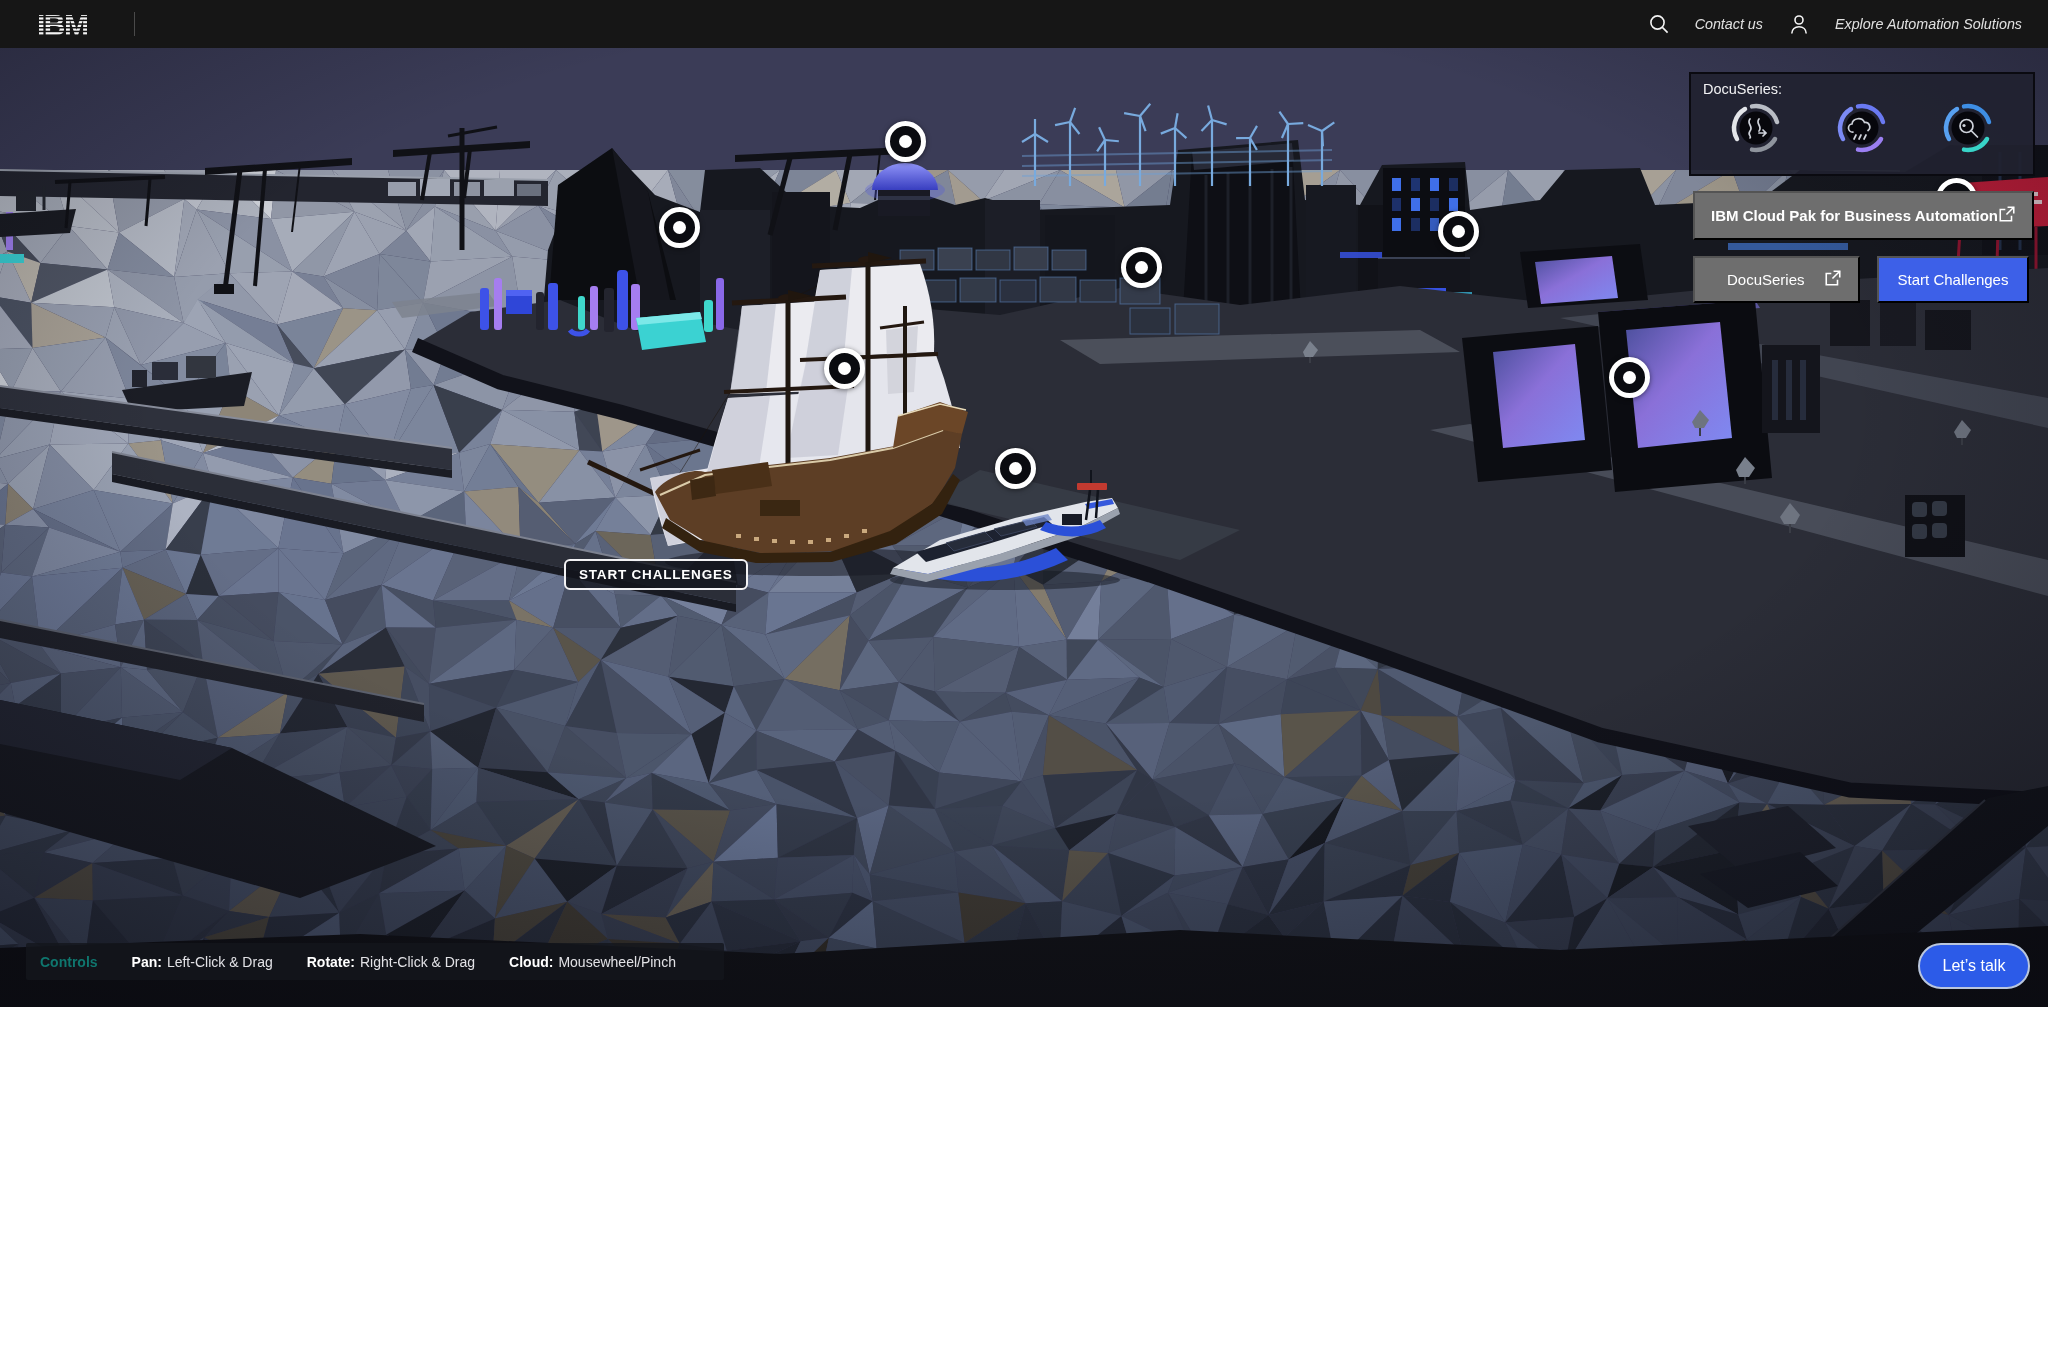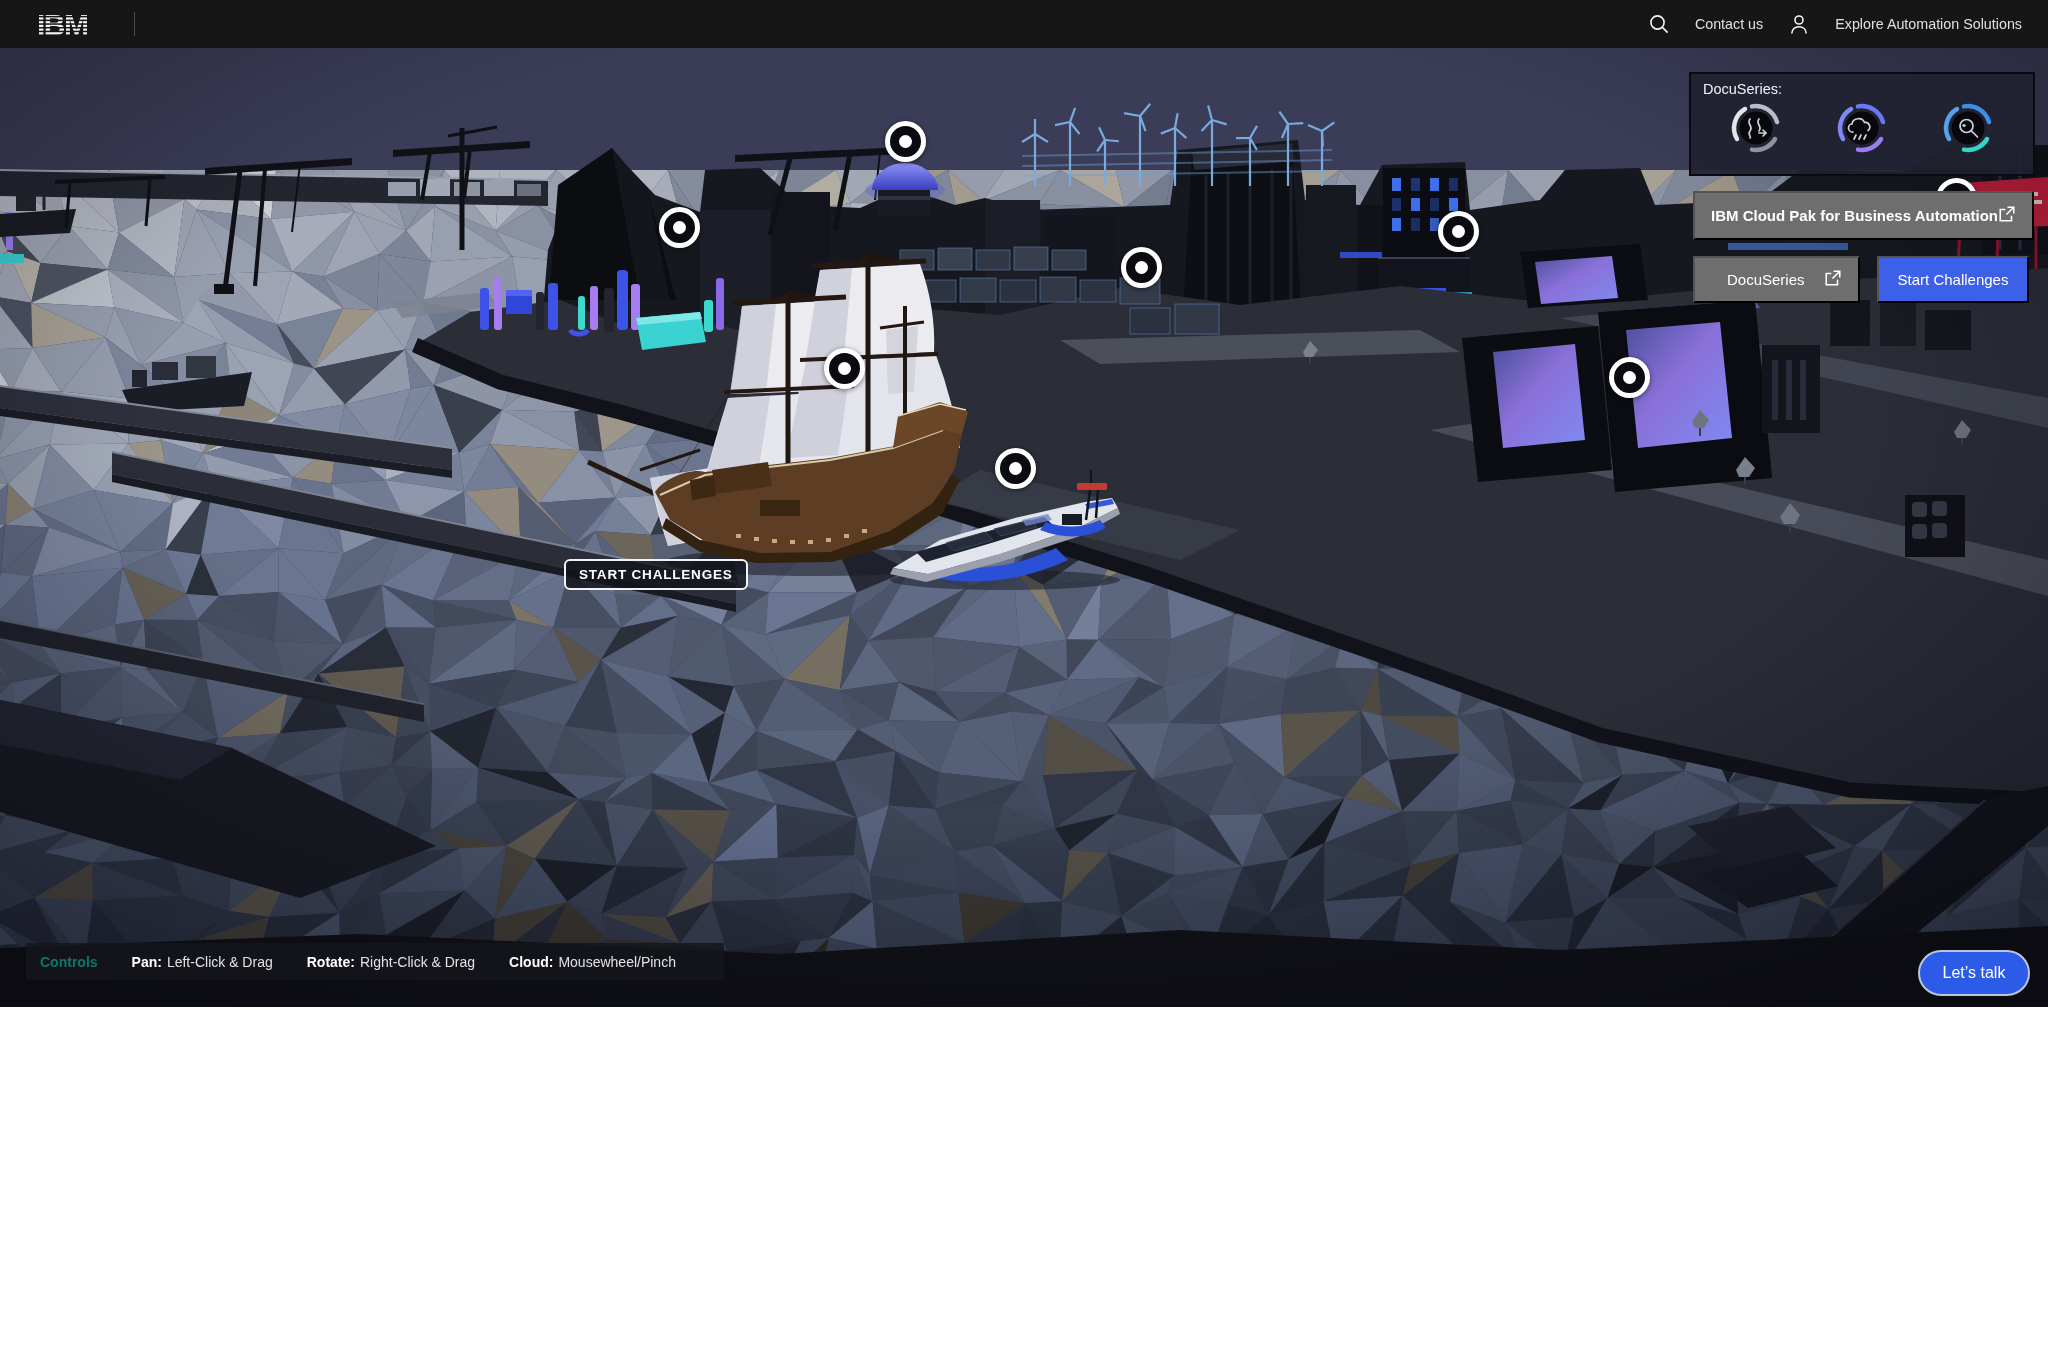--- a/index.html
+++ b/index.html
@@ -8,21 +8,21 @@
 
   
   .nav{position:absolute;top:0;left:0;width:2048px;height:48px;background:#161616;
        display:flex;align-items:center;z-index:20;}
   .nav-logo{margin-left:38px;display:flex;align-items:center;}
   .nav-divider{width:1px;height:24px;background:#4a4a4a;margin-left:38px;}
   .nav-items{display:flex;align-items:stretch;height:48px;margin-left:32px;}
   .nav-item{color:#c6c6c6;font-size:14.3px;line-height:48px;margin-right:36px;position:relative;cursor:pointer;}
   .nav-item.active{color:#f4f4f4;}
   .nav-item.active::after{content:"";position:absolute;left:-2px;right:-2px;bottom:0;height:3px;background:#2e62e8;}
-  .nav-right{margin-left:auto;display:flex;align-items:center;gap:24px;margin-right:26px;}
+  .nav-right{margin-left:auto;display:flex;align-items:center;gap:24px;margin-right:26px;font-style:italic;}
   .nav-right .nav-text{color:#e0e0e0;font-size:14.3px;cursor:pointer;}
   .icon-btn{width:24px;height:24px;display:flex;align-items:center;justify-content:center;cursor:pointer;}
 
   
   .scene{position:absolute;top:48px;left:0;width:2048px;height:959px;background:#3b3c57;z-index:1;}
   .scene svg{display:block;}
 
   
   #hotspot-layer{position:absolute;top:0;left:0;width:2048px;height:1007px;z-index:5;pointer-events:none;}
   .hotspot{position:absolute;box-sizing:border-box;width:41px;height:41px;border:5px solid #ffffff;
@@ -49,21 +49,21 @@
         padding:6px 13px;cursor:pointer;}
 
   .controls-bar{position:absolute;left:26px;top:943px;width:698px;height:37px;box-sizing:border-box;z-index:8;
         background:rgba(20,22,28,.82);border-radius:2px;display:flex;align-items:center;
         padding:0 14px;gap:34px;color:#e2e2e6;font-size:14px;white-space:nowrap;}
   .controls-bar b{color:#ffffff;font-weight:bold;margin-right:5px;}
   .cb-title{font-weight:bold;color:#0f766e;}
 
   .lets-talk{position:absolute;left:1918px;top:943px;width:112px;height:46px;box-sizing:border-box;z-index:10;
         background:#2c5be8;border:2px solid #b9c6dd;border-radius:23px;color:#ffffff;font-size:16px;
-        display:flex;align-items:center;justify-content:center;cursor:pointer;margin-top:7px;}
+        display:flex;align-items:center;justify-content:center;cursor:pointer;}
 </style>
 </head>
 <body>
 
 <header class="nav">
   <div class="nav-logo">
     <svg width="58" height="29" viewBox="0 0 58 29">
       <defs>
         <mask id="ibmmask">
           <rect x="0" y="0" width="58" height="29" fill="black"></rect>

